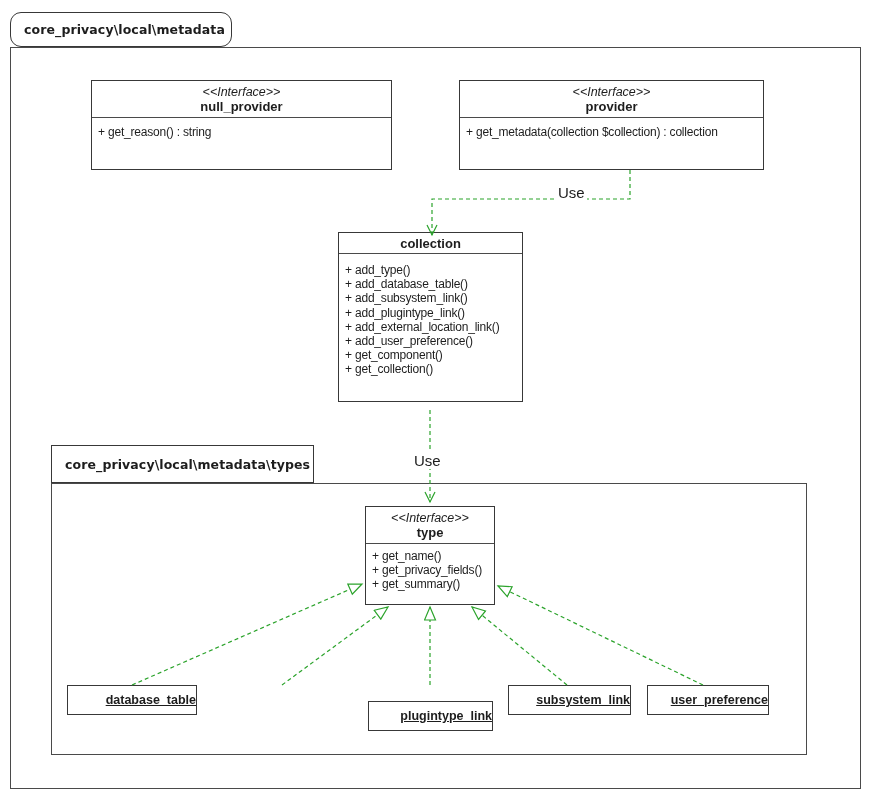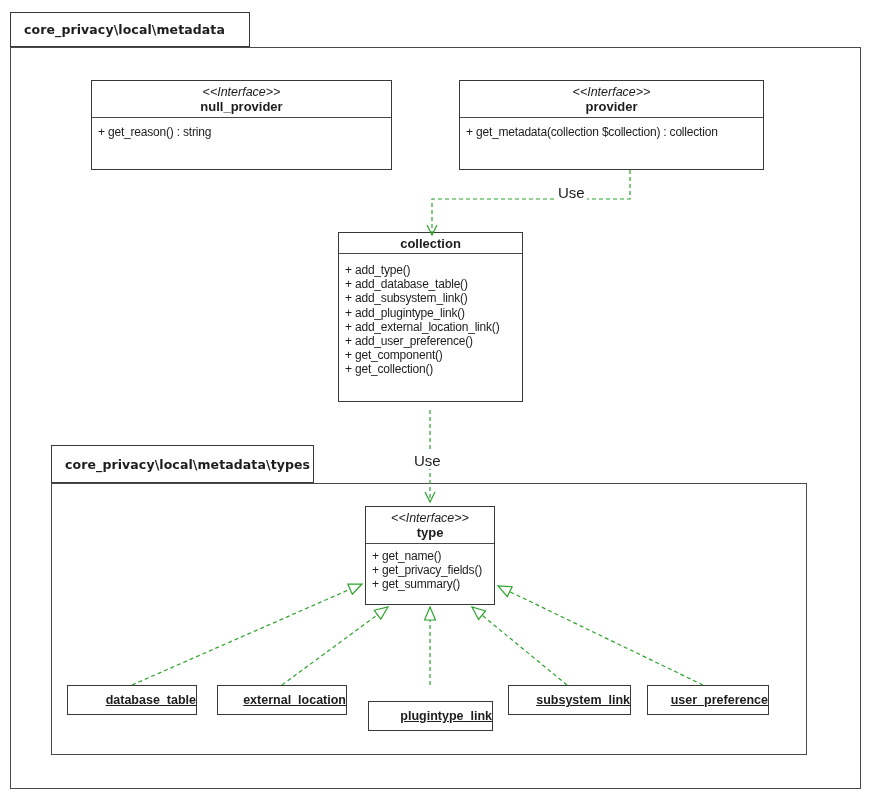--- a/index.html
+++ b/index.html
@@ -33,21 +33,21 @@
   #edges{position:absolute;left:0;top:0;z-index:4;pointer-events:none;}
   .edge-label{
     position:absolute;z-index:5;font-size:15px;color:#1c1c1c;background:#ffffff;padding:0 2px;
   }
 </style>
 </head>
 <body>
 
 <div id="stage">
 
-  <div class="pkg-tab" style="left:10px;top:12px;width:240px;height:35px;">
+  <div class="pkg-tab" style="left:10px;top:12px;width:222px;height:35px;border-radius:11px;">
     <span>core_privacy\local\metadata</span>
   </div>
   <div class="pkg-body" style="left:10px;top:47px;width:851px;height:742px;"></div>
 
   <div class="pkg-tab" style="left:51px;top:445px;width:263px;height:38px;">
     <span>core_privacy\local\metadata\types</span>
   </div>
   <div class="pkg-body" style="left:51px;top:483px;width:756px;height:272px;"></div>
 
   <div class="uml-box" style="left:91px;top:80px;width:301px;height:90px;">
@@ -94,23 +94,20 @@
     <div class="uml-members" style="padding-top:5px;">
       <div>+ get_name()</div>
       <div>+ get_privacy_fields()</div>
       <div>+ get_summary()</div>
     </div>
   </div>
 
   <div class="simple-box" style="left:67px;top:685px;width:130px;height:30px;">
     <span>database_table</span>
   </div>
-  <div class="simple-box" style="left:217px;top:685px;width:130px;height:30px;">
-    <span>external_location</span>
-  </div>
   <div class="simple-box" style="left:368px;top:685px;width:125px;height:30px;margin-top:16px;">
     <span>plugintype_link</span>
   </div>
   <div class="simple-box" style="left:508px;top:685px;width:123px;height:30px;">
     <span>subsystem_link</span>
   </div>
   <div class="simple-box" style="left:647px;top:685px;width:122px;height:30px;">
     <span>user_preference</span>
   </div>
 

